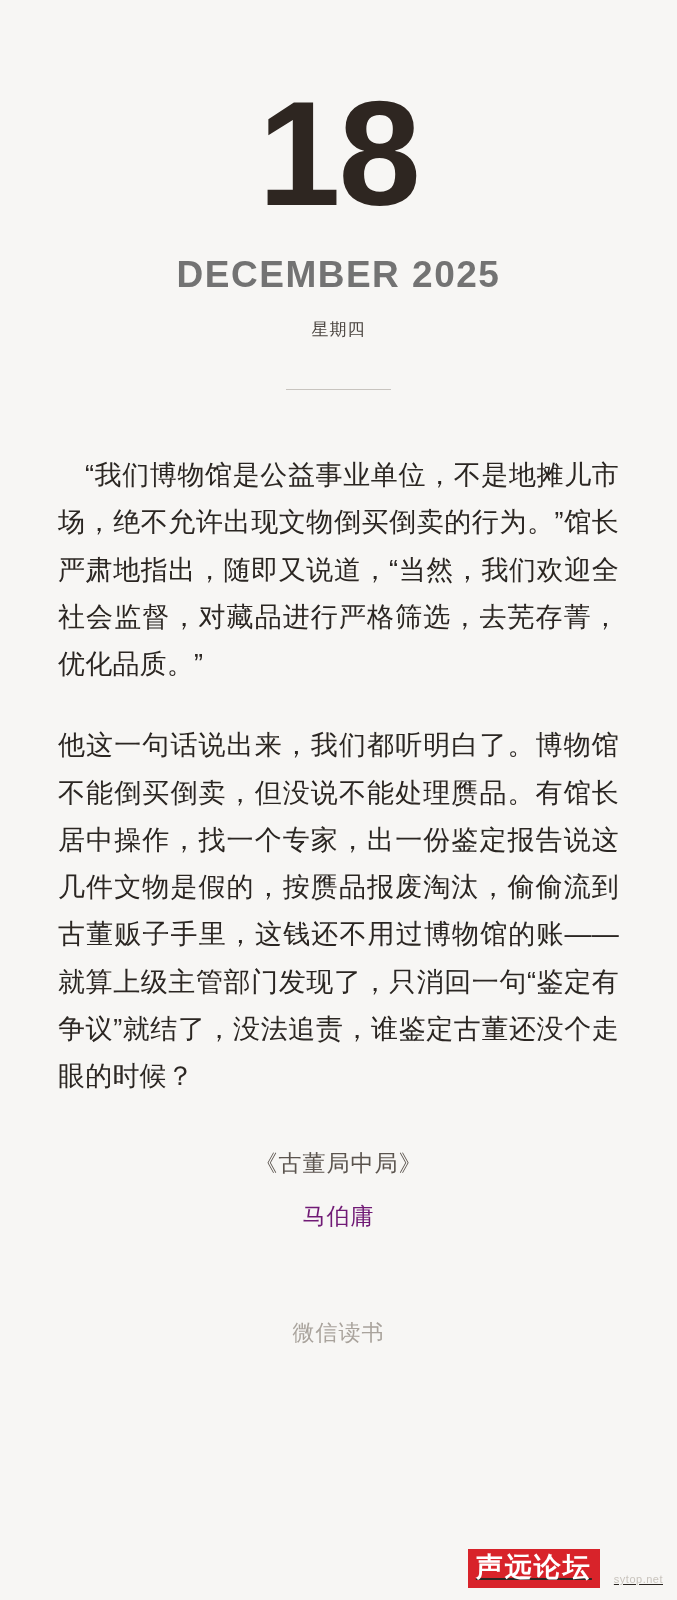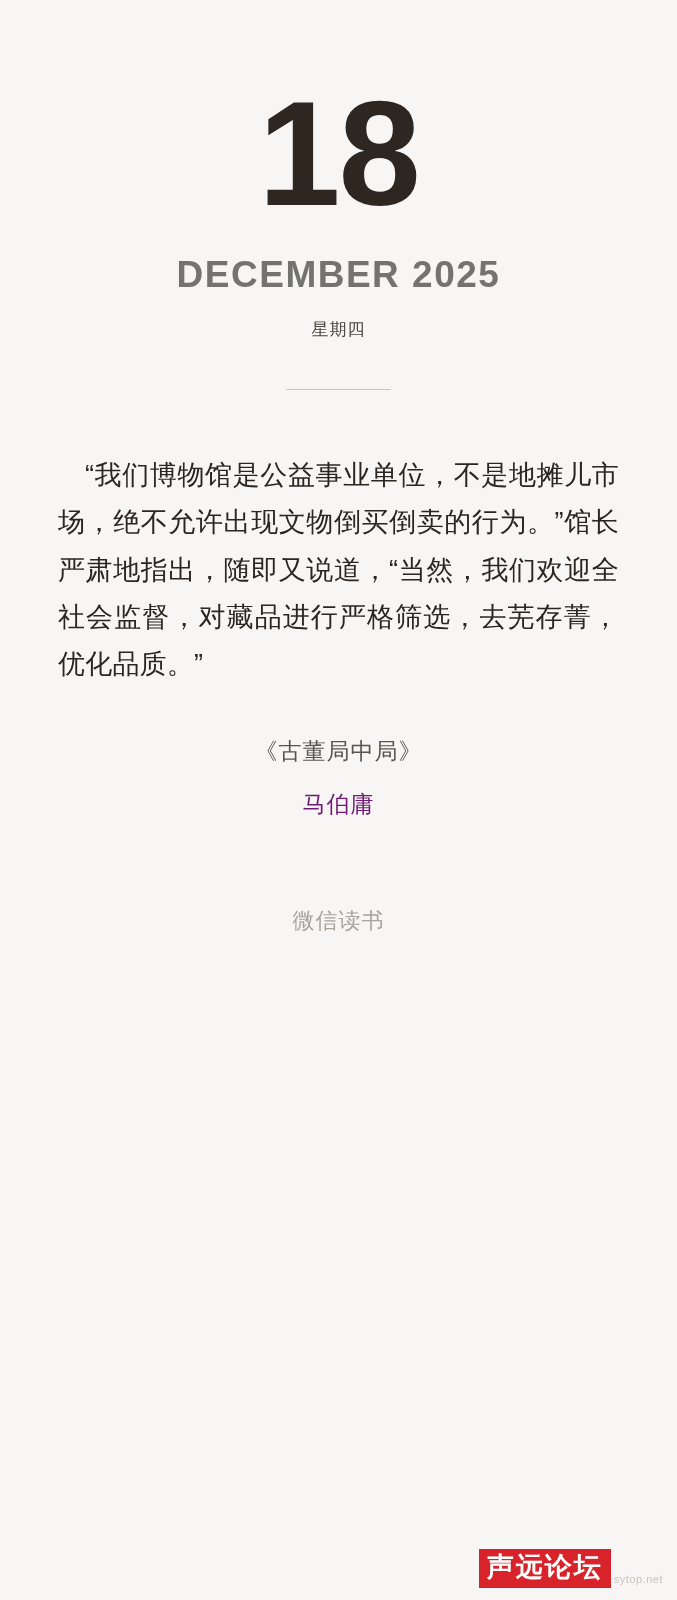--- a/index.html
+++ b/index.html
@@ -94,21 +94,22 @@
     font-size: 22px;
     color: #a9a39c;
     letter-spacing: 1px;
   }
   .watermark {
     position: absolute;
     right: 14px;
     bottom: 12px;
     display: flex;
     align-items: flex-end;
-    gap: 3px;
+    gap: 14px;
+    text-decoration: underline;
   }
   .wm-badge {
     background: #d8232a;
     color: #ffffff;
     font-size: 27px;
     font-weight: 700;
     letter-spacing: 2px;
     padding: 4px 8px 5px 8px;
     line-height: 1.1;
   }
@@ -129,20 +130,21 @@
     <div class="month-year">DECEMBER 2025</div>
     <div class="weekday">星期四</div>
   </div>
 
   <div class="divider-wrap">
     <div class="divider"></div>
   </div>
 
   <div class="body-copy">
     <p class="para indent">“我们博物馆是公益事业单位，不是地摊儿市场，绝不允许出现文物倒买倒卖的行为。”馆长严肃地指出，随即又说道，“当然，我们欢迎全社会监督，对藏品进行严格筛选，去芜存菁，优化品质。”</p>
+    <p class="para">他这一句话说出来，我们都听明白了。博物馆不能倒买倒卖，但没说不能处理赝品。有馆长居中操作，找一个专家，出一份鉴定报告说这几件文物是假的，按赝品报废淘汰，偷偷流到古董贩子手里，这钱还不用过博物馆的账——就算上级主管部门发现了，只消回一句“鉴定有争议”就结了，没法追责，谁鉴定古董还没个走眼的时候？</p>
   </div>
 
   <div class="attrib">
     <div class="book-title">《古董局中局》</div>
     <div class="author">马伯庸</div>
   </div>
 
   <div class="source">微信读书</div>
 
   <div class="watermark">

